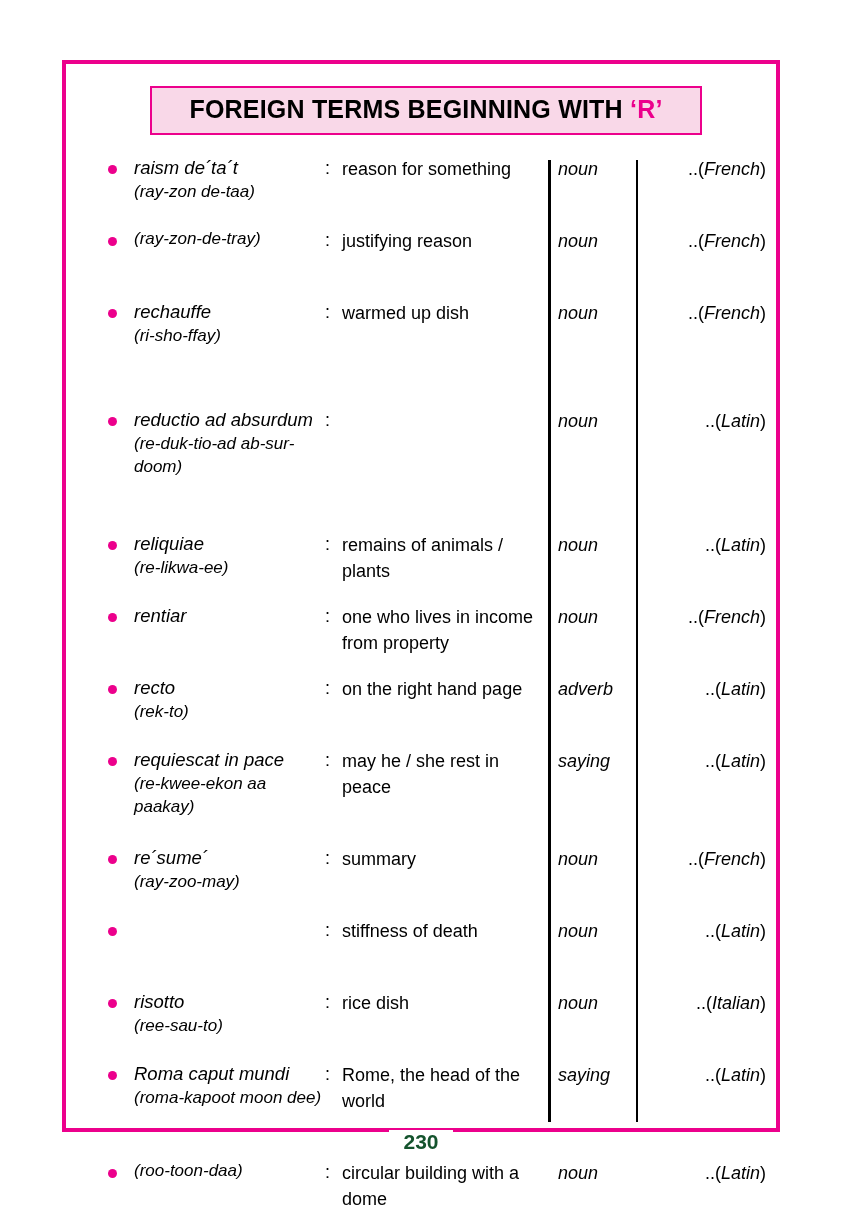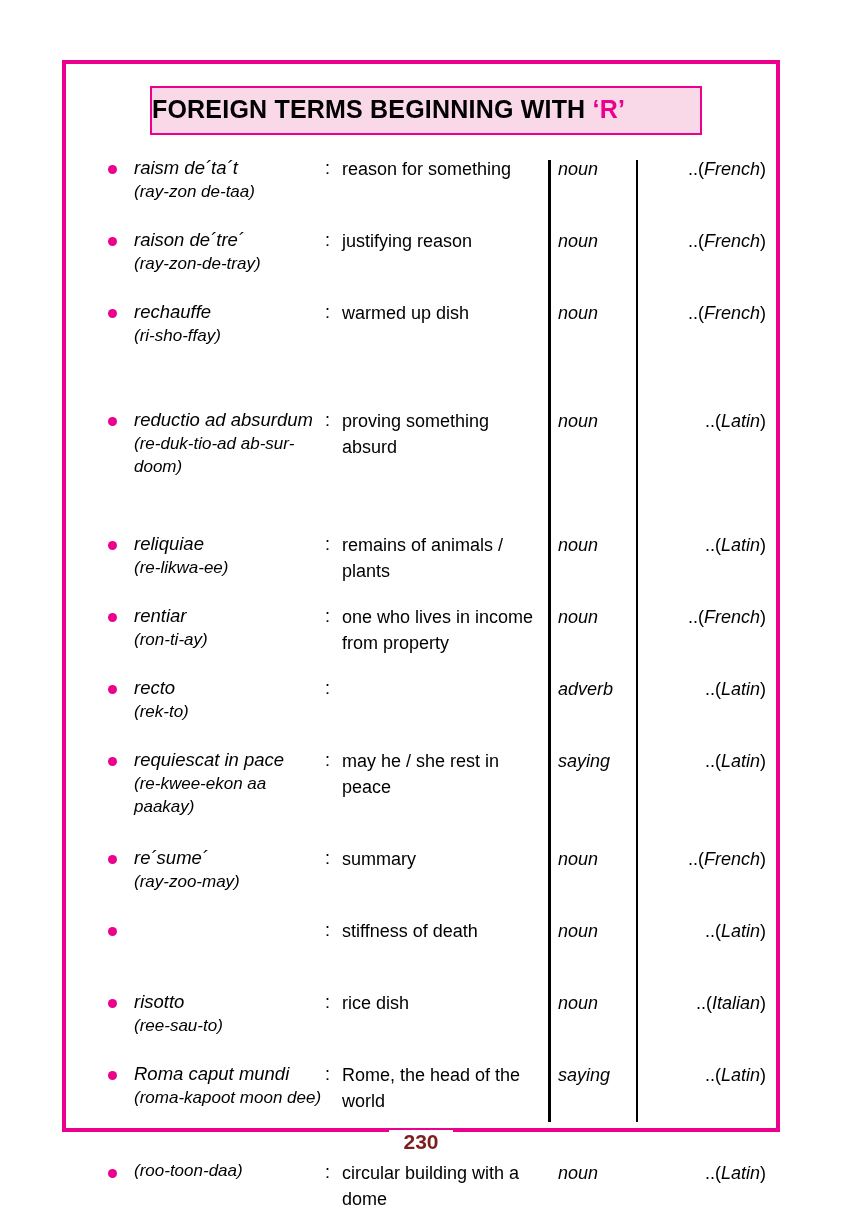--- a/index.html
+++ b/index.html
@@ -26,20 +26,21 @@
   }
   .title-box {
     position: absolute;
     left: 84px;
     top: 22px;
     width: 552px;
     padding: 7px 0 9px 0;
     background: #f9d8e8;
     border: 2px solid #ec008c;
     box-sizing: border-box;
+    text-align: center;
   }
   .title-box .title-text {
     font-size: 25px;
     font-weight: bold;
     letter-spacing: 0.2px;
     color: #000;
   }
   .title-box .title-text .pink {
     color: #ec008c;
   }
@@ -138,21 +139,21 @@
     width: 100%;
     text-align: center;
   }
   .footer-inner {
     display: inline-block;
     position: relative;
     background: #ffffff;
     padding: 0 14px;
     font-size: 21px;
     font-weight: bold;
-    color: #7f1d1d;
+    color: #14532d;
   }
 </style>
 </head>
 <body>
 
 <div class="page-frame">
 
   <div class="title-box">
     <span class="title-text"><span>FOREIGN TERMS BEGINNING WITH </span><span class="pink">‘R’</span></span>
   </div>
@@ -168,21 +169,20 @@
           <div class="pron">(ray-zon de-taa)</div>
         </div>
         <span class="colon">:</span>
         <div class="meaning">reason for something</div>
         <div class="pos">noun</div>
         <div class="lang">..(<i>French</i>)</div>
       </div>
       <div class="entry" style="height: 60px;">
         <span class="bullet"></span>
         <div class="term-col">
-          <div class="term"> raison de´tre´</div>
           <div class="pron">(ray-zon-de-tray)</div>
         </div>
         <span class="colon">:</span>
         <div class="meaning">justifying reason</div>
         <div class="pos">noun</div>
         <div class="lang">..(<i>French</i>)</div>
       </div>
       <div class="entry" style="height: 60px;">
         <span class="bullet"></span>
         <div class="term-col">
@@ -194,53 +194,52 @@
         <div class="pos">noun</div>
         <div class="lang">..(<i>French</i>)</div>
       </div>
       <div class="entry" style="height: 112px; margin-top: 48px;">
         <span class="bullet"></span>
         <div class="term-col">
           <div class="term"> reductio ad absurdum</div>
           <div class="pron">(re-duk-tio-ad ab-sur-doom)</div>
         </div>
         <span class="colon">:</span>
-        <div class="meaning">proving something absurd</div>
         <div class="pos">noun</div>
         <div class="lang">..(<i>Latin</i>)</div>
       </div>
       <div class="entry" style="height: 60px;">
         <span class="bullet"></span>
         <div class="term-col">
           <div class="term"> reliquiae</div>
           <div class="pron">(re-likwa-ee)</div>
         </div>
         <span class="colon">:</span>
         <div class="meaning">remains of animals / plants</div>
         <div class="pos">noun</div>
         <div class="lang">..(<i>Latin</i>)</div>
       </div>
       <div class="entry" style="height: 60px;">
         <span class="bullet"></span>
         <div class="term-col">
           <div class="term">rentiar</div>
-          <div class="pron">(ron-ti-ay)</div>
         </div>
         <span class="colon">:</span>
         <div class="meaning">one who lives in income from property</div>
         <div class="pos">noun</div>
         <div class="lang">..(<i>French</i>)</div>
       </div>
       <div class="entry" style="height: 60px;">
         <span class="bullet"></span>
         <div class="term-col">
           <div class="term">recto</div>
           <div class="pron">(rek-to)</div>
         </div>
         <span class="colon">:</span>
+        <div class="meaning">on the right hand page</div>
         <div class="pos">adverb</div>
         <div class="lang">..(<i>Latin</i>)</div>
       </div>
       <div class="entry" style="height: 86px; padding-left: 16px;">
         <span class="bullet"></span>
         <div class="term-col">
           <div class="term">requiescat in pace</div>
           <div class="pron">(re-kwee-ekon aa paakay)</div>
         </div>
         <span class="colon">:</span>

